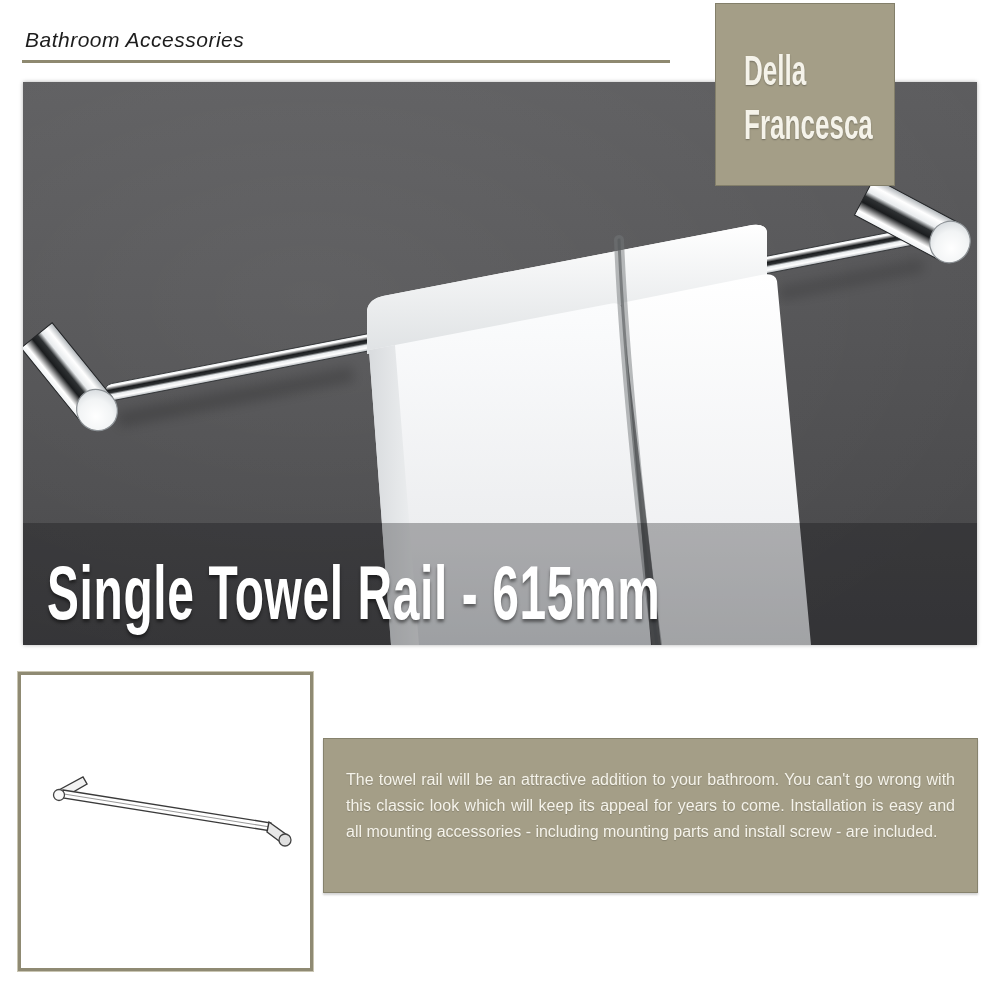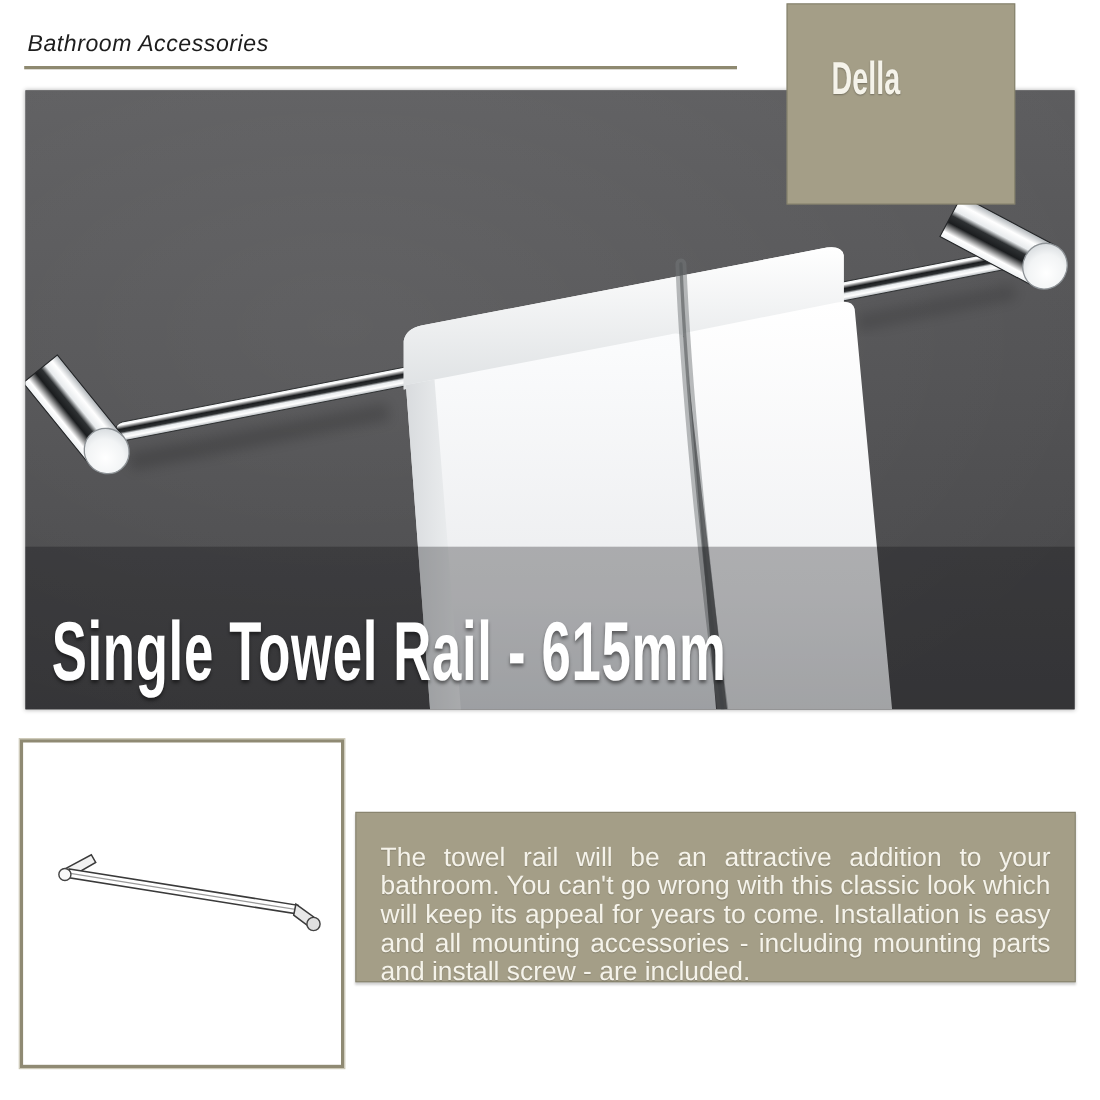--- a/index.html
+++ b/index.html
@@ -9,51 +9,52 @@
   }
   *{margin:0;padding:0;box-sizing:border-box}
   html,body{width:1000px;height:1000px;background:var(--page-bg);
     font-family:"Liberation Sans",sans-serif;overflow:hidden;position:relative}
   .abs{position:absolute}
 
   .heading{left:25px;top:28px;font-size:21px;font-weight:400;font-style:italic;
     color:var(--heading);letter-spacing:.5px}
   .divider{left:22px;top:60px;width:648px;height:3px;background:var(--divider)}
 
-  .brand-box{left:715px;top:3px;width:208px;height:183px;background:var(--tan);
-    border:1px solid rgba(90,88,70,.45);z-index:5;padding:40px 0 0 40px}
+  .brand-box{left:715px;top:3px;width:180px;height:183px;background:var(--tan);
+    border:1px solid rgba(90,88,70,.45);z-index:5;padding:40px 0 0 28px}
   .brand-line{display:block;color:var(--panel-text);font-weight:700;font-size:42px;
     line-height:54px;white-space:nowrap;text-shadow:0 1px 2px rgba(0,0,0,.3)}
   .squish{display:inline-block;transform:scaleX(.62);transform-origin:left center}
 
   .hero{left:23px;top:82px;width:954px;height:563px;overflow:hidden;
     background:linear-gradient(180deg,var(--hero-top),var(--hero-bottom));
     box-shadow:0 0 4px rgba(0,0,0,.3)}
   .hero svg{position:absolute;left:0;top:0}
-  .banner{left:0;bottom:0;width:954px;height:148px;background:var(--banner-overlay)}
+  .banner{left:0;bottom:0;width:954px;height:122px;background:var(--banner-overlay)}
   .caption{left:24px;bottom:14px;color:var(--banner-text);font-weight:700;font-size:76px;
     line-height:1;white-space:nowrap;letter-spacing:1px;
     text-shadow:0 3px 4px rgba(0,0,0,.45)}
   .caption .squish{transform-origin:left bottom;transform:scaleX(.63)}
 
   .thumb{left:18px;top:672px;width:295px;height:299px;background:#ffffff;
     border:3px solid var(--tan-border);outline:1px solid #c9c5b2}
   .desc-box{left:323px;top:738px;width:655px;height:155px;background:var(--tan);
     border:1px solid rgba(90,88,70,.4);box-shadow:0 2px 2px rgba(0,0,0,.18)}
-  .desc-box p{padding:28px 22px 0 22px;font-size:24px;line-height:26px;
+  .desc-box p{padding:28px 22px 0 22px;font-size:16px;line-height:26px;
     color:var(--panel-text);text-align:justify;text-shadow:0 1px 1px rgba(0,0,0,.18)}
 </style>
 </head>
 <body>
 
 <h1 class="abs heading">Bathroom Accessories</h1>
 <div class="abs divider"></div>
 
 <div class="abs brand-box">
   <span class="brand-line"><span class="squish">Della</span></span>
+  <span class="brand-line"><span class="squish">Francesca</span></span>
 </div>
 
 <div class="abs hero">
   <svg width="954" height="563" viewBox="0 0 954 563">
     <defs>
       <linearGradient id="wall" x1="0" y1="0" x2="0" y2="1">
         <stop offset="0" stop-color="#5d5d5f"></stop>
           <stop offset="1" stop-color="#454547"></stop>
       </linearGradient>
       <radialGradient id="glow" cx="0.3" cy="0.38" r="0.8">

